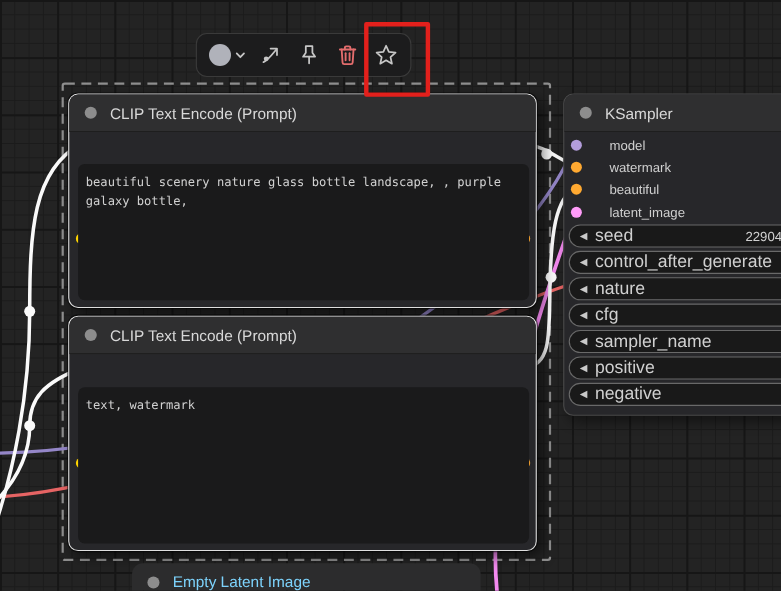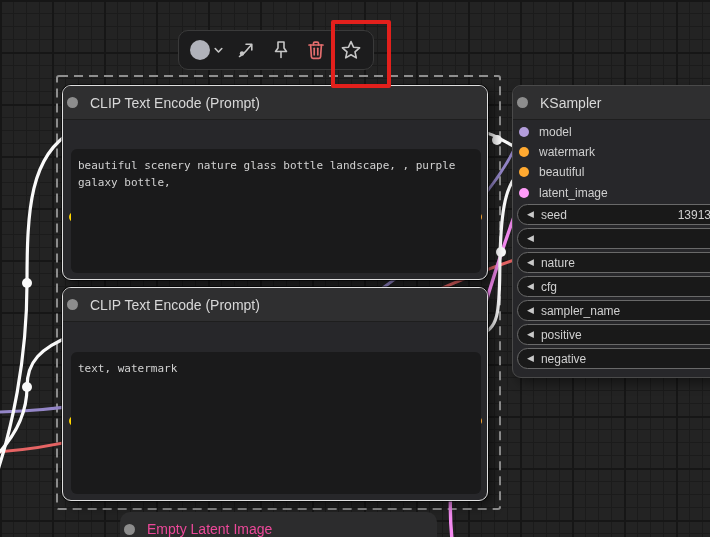--- a/index.html
+++ b/index.html
@@ -20,42 +20,42 @@
   .wire{fill:none;stroke-linecap:round;}
   .w-white{stroke:var(--wire_white);stroke-width:3.2;}
   .w-purple{stroke:var(--wire_purple);stroke-width:3;}
   .w-pink{stroke:var(--wire_pink);stroke-width:3.4;}
   .w-red{stroke:var(--wire_red);stroke-width:3;}
   .wire-dot{fill:var(--wire_white);stroke:none;}
   
   .node{position:absolute;background:#27272a;border-radius:9px;box-sizing:border-box;
         box-shadow:5px 5px 12px rgba(0,0,0,.45);}
   .selected{border:1.5px solid #dfdfdf;box-shadow:0 0 0 1px rgba(0,0,0,.55),5px 5px 12px rgba(0,0,0,.5);}
-  .node-header{height:33px;display:flex;align-items:center;gap:12px;padding-left:4px;
+  .node-header{height:33px;display:flex;align-items:center;gap:12px;padding-left:14px;
         background:#2f2f30;border-radius:8px 8px 0 0;border-bottom:1px solid #1e1e1e;}
   .header-dot{width:11px;height:11px;border-radius:50%;background:#8d8d8d;flex:0 0 auto;}
   .node-title{font-size:14px;color:#d8d8d8;white-space:nowrap;}
   .slot-row{position:absolute;left:0;right:0;height:26px;display:flex;align-items:center;}
   .slot-dot{width:10px;height:10px;border-radius:50%;flex:0 0 auto;}
-  .slot-label{font-size:12px;color:#cfcfcf;margin-left:10px;white-space:nowrap;}
+  .slot-label{font-size:12px;color:#cfcfcf;margin-left:25px;white-space:nowrap;}
   .out-label{font-size:12px;color:#bdbdbd;margin-right:11px;margin-left:auto;white-space:nowrap;}
   .dot-clip{background:var(--port_clip);}
   .dot-cond{background:var(--port_conditioning);}
   .dot-model{background:var(--port_model);}
   .dot-latent{background:var(--port_latent);}
   .prompt-text{position:absolute;left:8px;width:410px;box-sizing:border-box;resize:none;border:none;
         background:#1a1a1b;border-radius:6px;padding:8px 7px;color:#d2d2d2;
         font-family:"DejaVu Sans Mono",monospace;font-size:11px;line-height:1.55;outline:none;overflow:hidden;}
   
   #node-ksampler .slot-row{height:20px;}
   .widget-row{position:relative;height:21px;margin:0 0 3px 4px;width:204px;box-sizing:border-box;
         background:#191919;border:1px solid #696969;border-radius:11px;
         display:flex;align-items:center;padding:0 9px;}
   .widget-arrow{font-size:9px;color:#c9c9c9;margin-right:7px;line-height:1;}
-  .widget-label{font-size:12px;color:#d0d0d0;white-space:nowrap;}
+  .widget-label{font-size:16px;color:#d0d0d0;white-space:nowrap;}
   .widget-value{font-size:12px;color:#d0d0d0;margin-left:auto;white-space:nowrap;}
   #widgets{position:absolute;left:0;top:118px;right:0;}
   
   #node-empty-latent{background:#2c2c2d;border-radius:10px 10px 0 0;box-shadow:none;}
   
   #toolbar{position:absolute;left:178px;top:30px;width:196px;height:40px;background:#1c1c1d;
         border:1px solid #3a3a3a;border-radius:10px;display:flex;align-items:center;
         justify-content:space-between;padding:0 10px;box-sizing:border-box;}
   .tb-btn{display:flex;align-items:center;gap:3px;background:none;border:none;padding:0;cursor:pointer;}
   .tb-icon{display:block;}
@@ -129,24 +129,25 @@
     <span class="slot-label">beautiful</span>
   </div>
   <div class="slot-row" style="top:97px;padding-left:6px;">
     <span class="slot-dot dot-latent"></span>
     <span class="slot-label">latent_image</span>
   </div>
   <div id="widgets">
     <div class="widget-row">
       <span class="widget-arrow">◀</span>
       <span class="widget-label">seed</span>
-      <span class="widget-value">13913</span>
-    </div>
-    <div class="widget-row">
-      <span class="widget-arrow">◀</span>
+      <span class="widget-value">22904</span>
+    </div>
+    <div class="widget-row">
+      <span class="widget-arrow">◀</span>
+      <span class="widget-label">control_after_generate</span>
     </div>
     <div class="widget-row">
       <span class="widget-arrow">◀</span>
       <span class="widget-label">nature</span>
     </div>
     <div class="widget-row">
       <span class="widget-arrow">◀</span>
       <span class="widget-label">cfg</span>
     </div>
     <div class="widget-row">
@@ -160,21 +161,21 @@
     <div class="widget-row">
       <span class="widget-arrow">◀</span>
       <span class="widget-label">negative</span>
     </div>
   </div>
 </div>
 
 <div class="node" id="node-empty-latent" style="left:120px;top:512px;width:317px;height:25px;">
   <div class="node-header" style="background:transparent;border-bottom:none;height:25px;align-items:flex-end;padding-bottom:0;">
     <span class="header-dot" style="margin-bottom:2px;"></span>
-    <span class="node-title" style="color:#ec4899;">Empty Latent Image</span>
+    <span class="node-title" style="color:#7dd3fc;">Empty Latent Image</span>
   </div>
 </div>
 
 <div id="toolbar">
   <button class="tb-btn">
     <svg class="tb-icon" width="22" height="22" viewBox="0 0 22 22">
       <circle cx="11" cy="11" r="10" fill="var(--swatch_gray)"></circle>
     </svg>
     <svg class="tb-icon" width="9" height="7" viewBox="0 0 9 7">
       <path class="stroke-gray" d="M1.2 1.5 L4.5 5 L7.8 1.5"></path>

